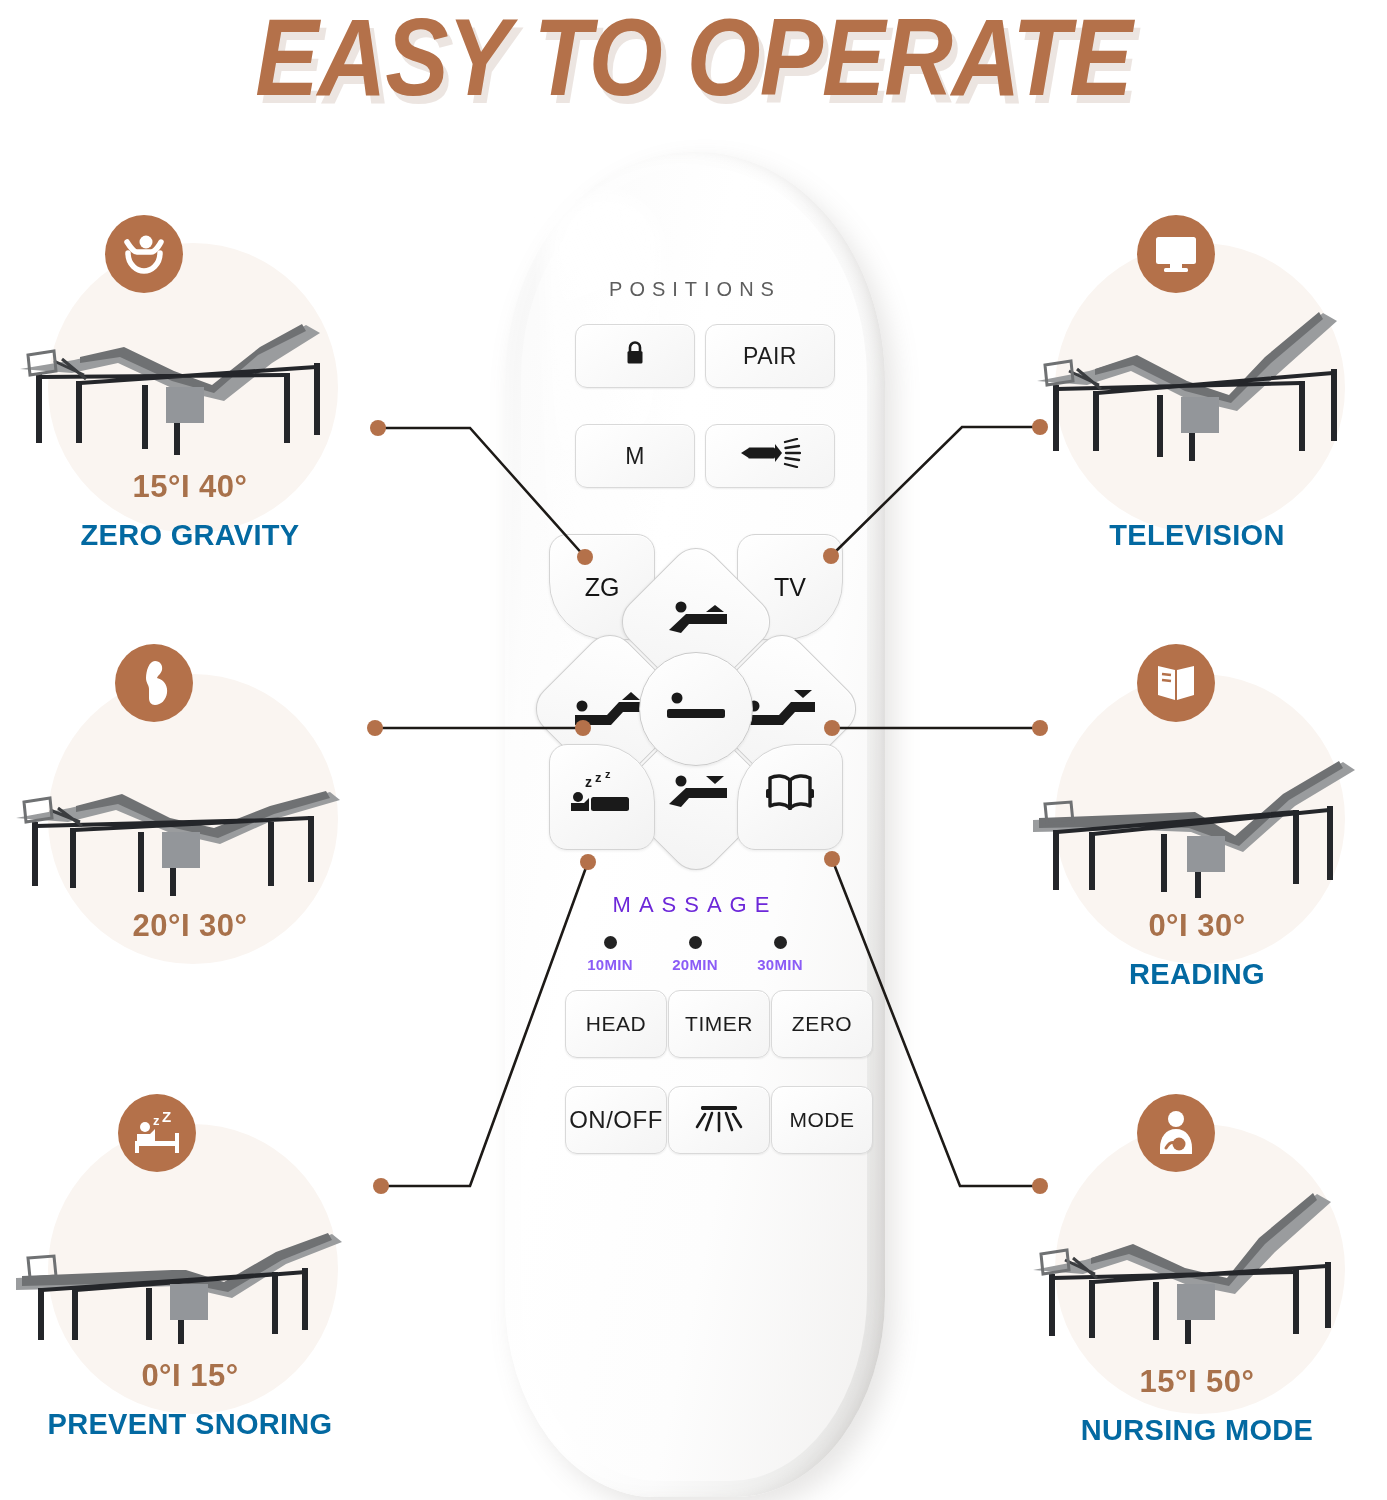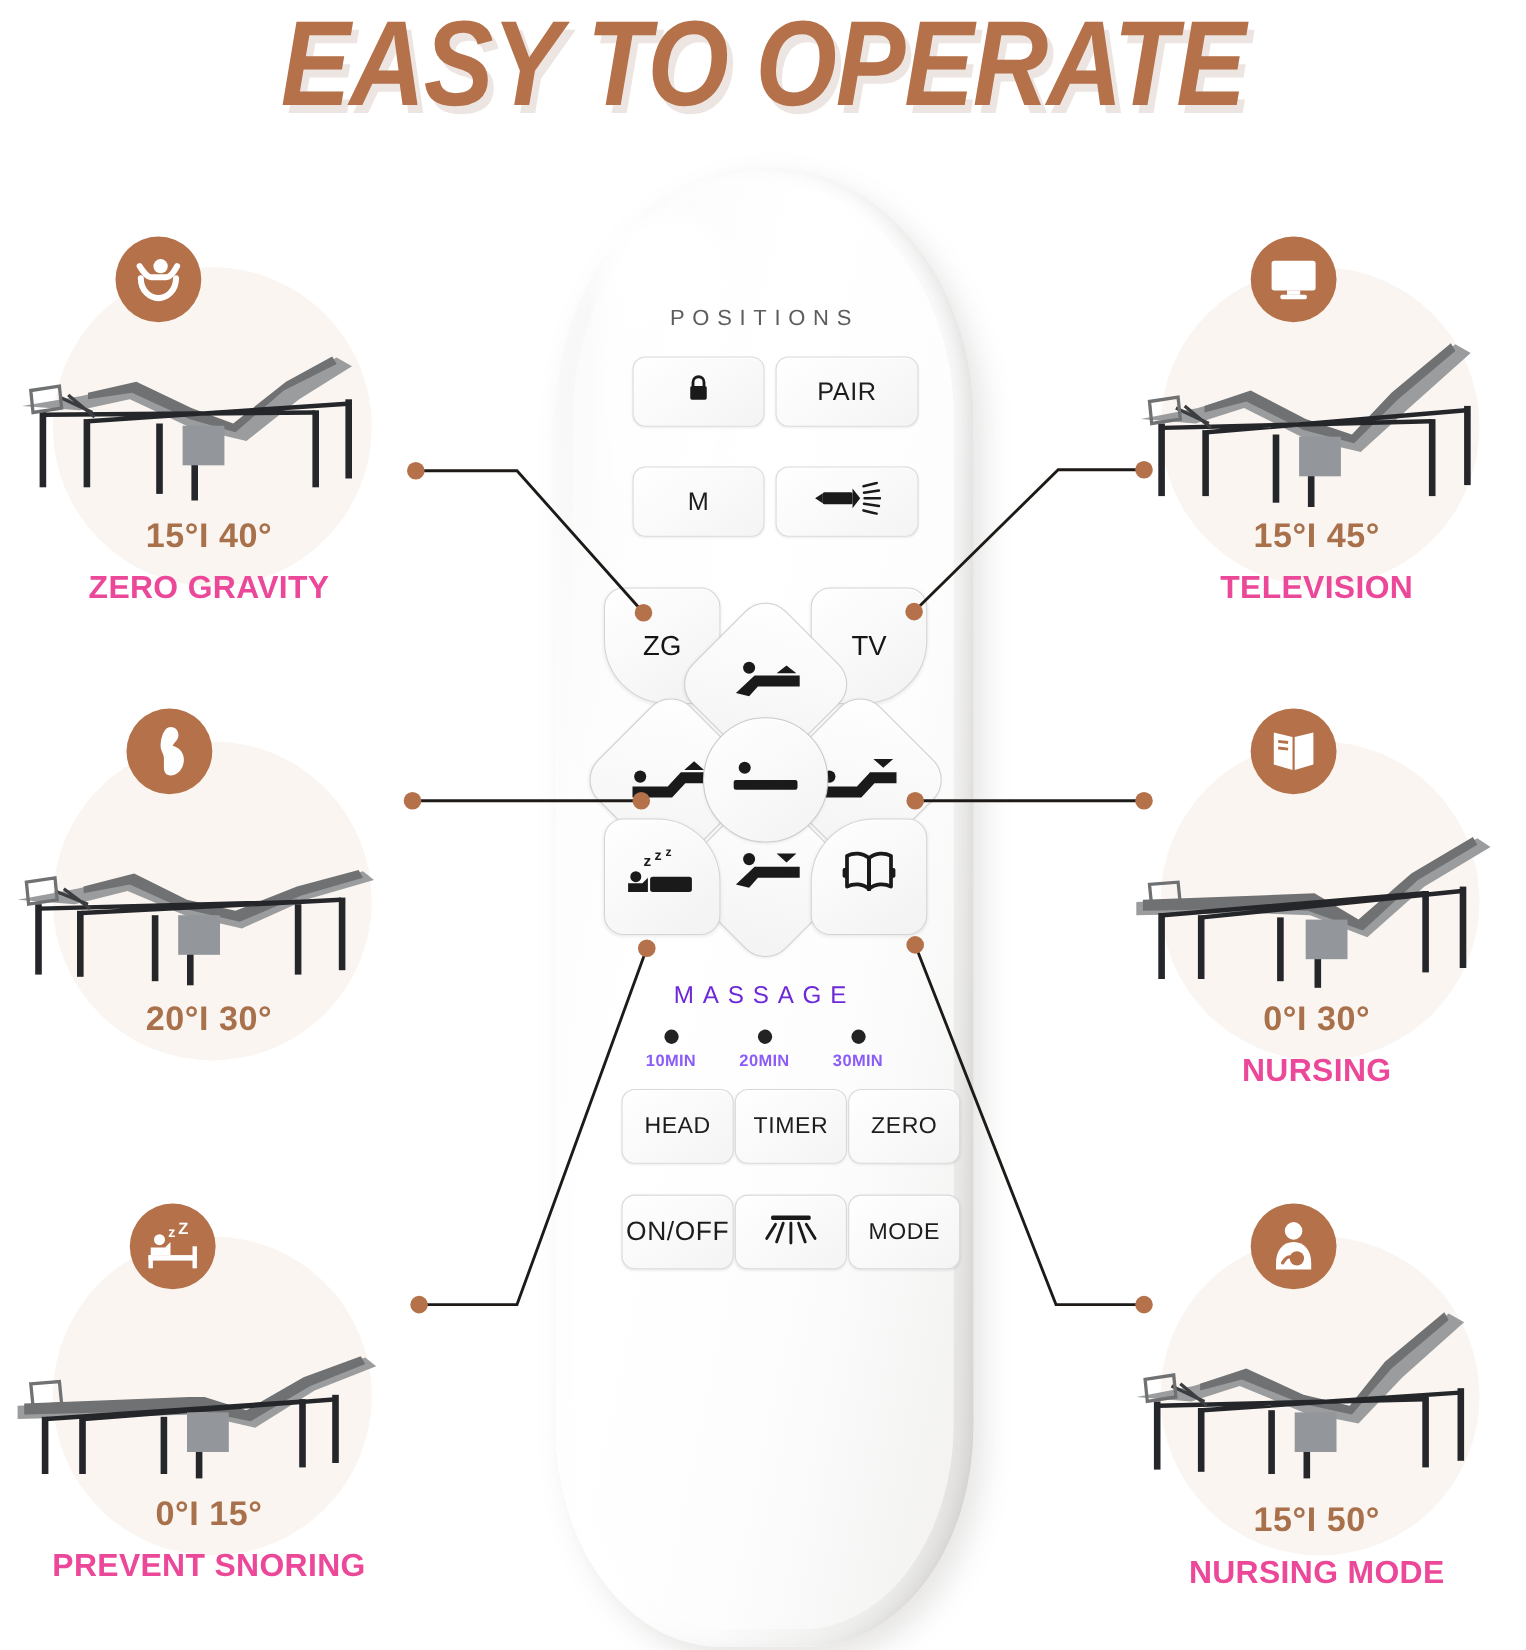--- a/index.html
+++ b/index.html
@@ -110,21 +110,21 @@
     background:#b4714a;display:flex;align-items:center;justify-content:center;
     z-index:2;
   }
   .feat-bed{position:absolute;z-index:1;}
   .feat-deg{
     position:absolute;width:100%;text-align:center;z-index:3;
     font-size:31px;font-weight:bold;color:#a8714b;letter-spacing:.5px;
   }
   .feat-name{
     position:absolute;width:100%;text-align:center;z-index:3;
-    font-size:29px;font-weight:bold;color:#ec4899;letter-spacing:.3px;
+    font-size:29px;font-weight:bold;color:#0369a1;letter-spacing:.3px;
   }
 
   
   #connectors{position:absolute;left:0;top:0;width:1387px;height:1500px;
               pointer-events:none;z-index:6;}
 </style>
 </head>
 <body>
 
 <div id="title">EASY TO OPERATE</div>
@@ -337,21 +337,20 @@
     <rect x="62" y="90" width="6" height="60" fill="#24262a"></rect>
     <rect x="126" y="94" width="6" height="62" fill="#24262a"></rect>
     <rect x="158" y="100" width="6" height="60" fill="#24262a"></rect>
     <rect x="268" y="80" width="6" height="70" fill="#24262a"></rect>
     <rect x="300" y="68" width="6" height="72" fill="#24262a"></rect>
     <path d="M26 88 L270 82 M66 92 L302 72" stroke="#24262a" stroke-width="4"></path>
     <path d="M38 70 L68 84 M46 68 L70 88" stroke="#3b3d40" stroke-width="3"></path>
     <rect x="150" y="96" width="38" height="36" fill="#93969a"></rect>
     <path d="M14 64 L40 60 L42 80 L16 84 Z" fill="none" stroke="#6f7173" stroke-width="3"></path>
   </svg>
-  <div class="feat-deg" style="top:264px;">15°I 45°</div>
   <div class="feat-name" style="top:314px;">TELEVISION</div>
 </div>
 
 <div class="feature" style="left:10px;top:636px;height:370px;">
   <div class="feat-blob"></div>
   <div class="feat-icon" style="left:105px;top:8px;">
     <svg width="34" height="48" viewBox="0 0 34 48">
       <path d="M18 2 C23 2 26 6 25 11 C24 15 21 16 20 19 C28 21 31 28 30 34 C29 41 24 46 18 46
                C14 46 12 43 12 39 L12 30 C12 26 9 24 9 19 C9 12 12 2 18 2 Z" fill="#fff"></path>
     </svg>
@@ -389,21 +388,21 @@
     <rect x="62" y="92" width="6" height="58" fill="#24262a"></rect>
     <rect x="134" y="94" width="6" height="58" fill="#24262a"></rect>
     <rect x="168" y="100" width="6" height="58" fill="#24262a"></rect>
     <rect x="266" y="70" width="6" height="74" fill="#24262a"></rect>
     <rect x="300" y="66" width="6" height="74" fill="#24262a"></rect>
     <path d="M30 92 L268 72 M66 94 L302 70" stroke="#24262a" stroke-width="4"></path>
     <rect x="160" y="96" width="38" height="36" fill="#93969a"></rect>
     <path d="M18 64 L44 62 L46 82 L20 84 Z" fill="none" stroke="#6f7173" stroke-width="3"></path>
   </svg>
   <div class="feat-deg" style="top:272px;">0°I 30°</div>
-  <div class="feat-name" style="top:322px;">NURSING</div>
+  <div class="feat-name" style="top:322px;">READING</div>
 </div>
 
 <div class="feature" style="left:10px;top:1086px;height:370px;">
   <div class="feat-blob"></div>
   <div class="feat-icon" style="left:108px;top:8px;">
     <svg width="52" height="44" viewBox="0 0 52 44">
       <text x="22" y="14" font-family="Liberation Sans, sans-serif" font-size="13" font-weight="bold" fill="#fff">z</text>
       <text x="31" y="11" font-family="Liberation Sans, sans-serif" font-size="15" font-weight="bold" fill="#fff">Z</text>
       <circle cx="14" cy="16" r="5" fill="#fff"></circle>
       <path d="M6 30 L6 23 L19 23 L24 18 L24 30 Z" fill="#fff"></path>

